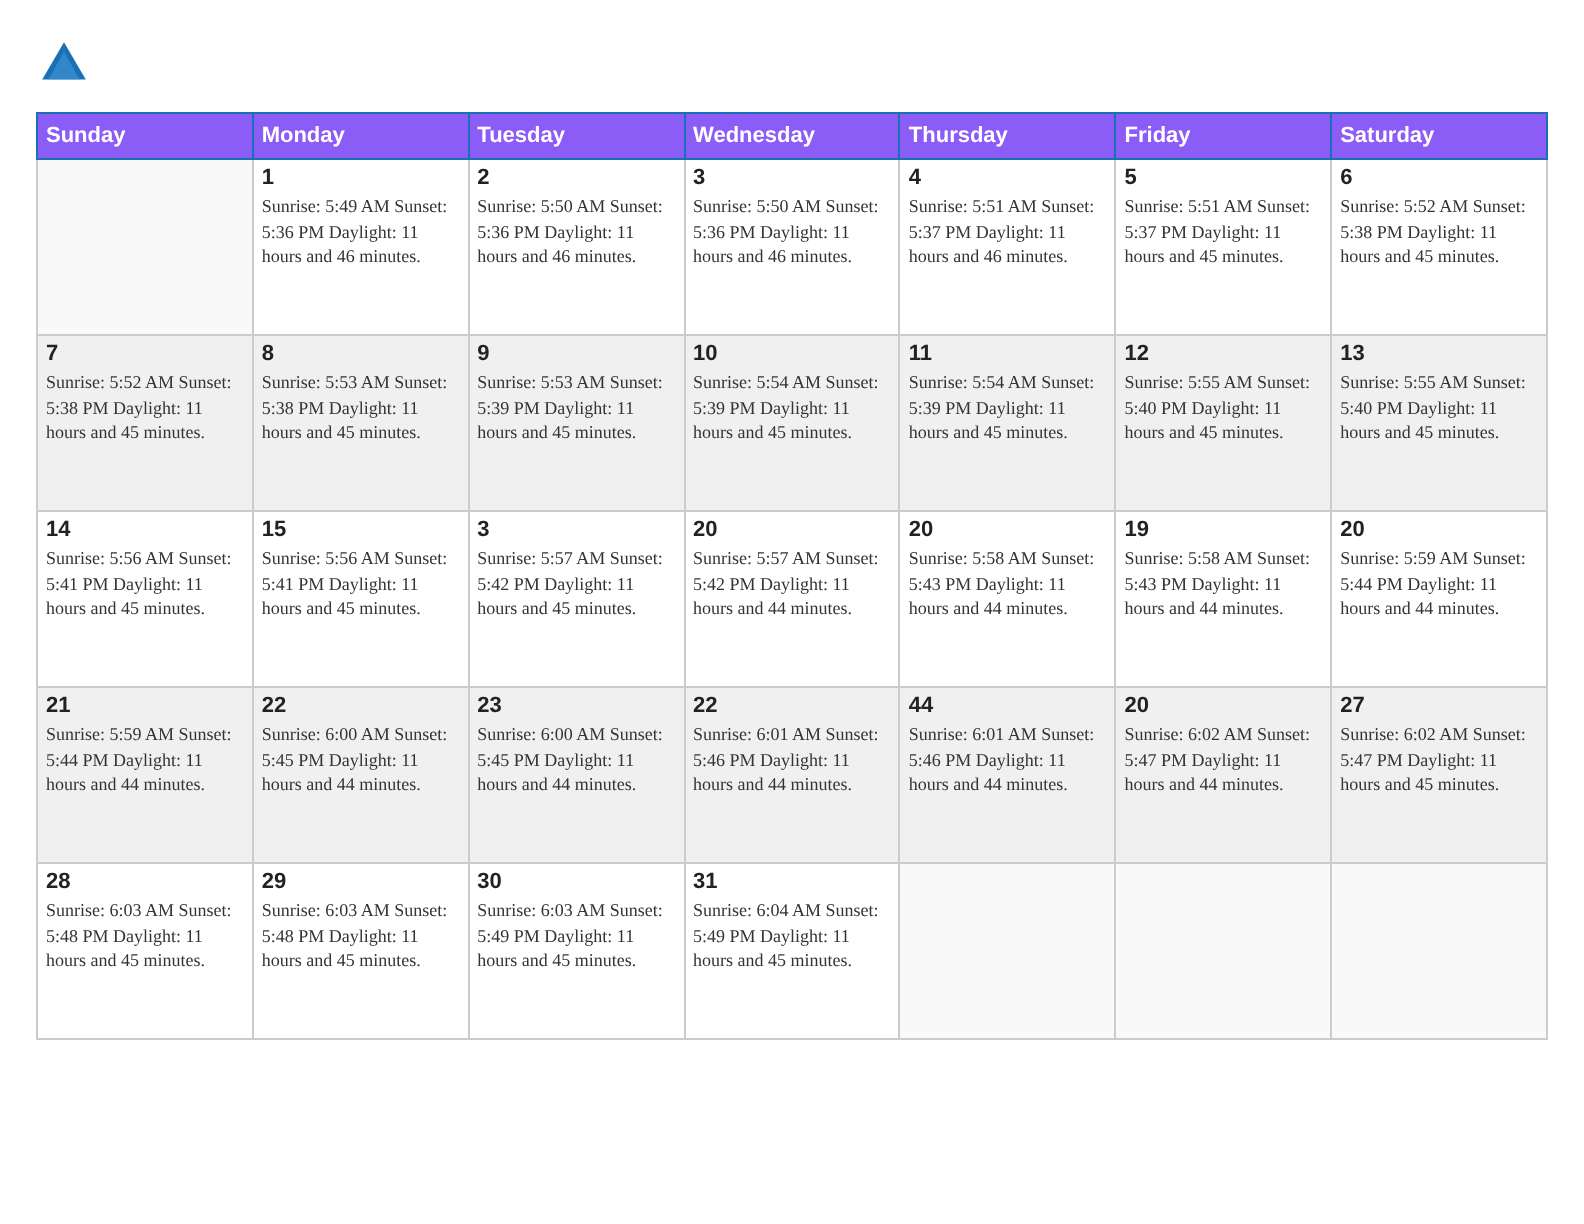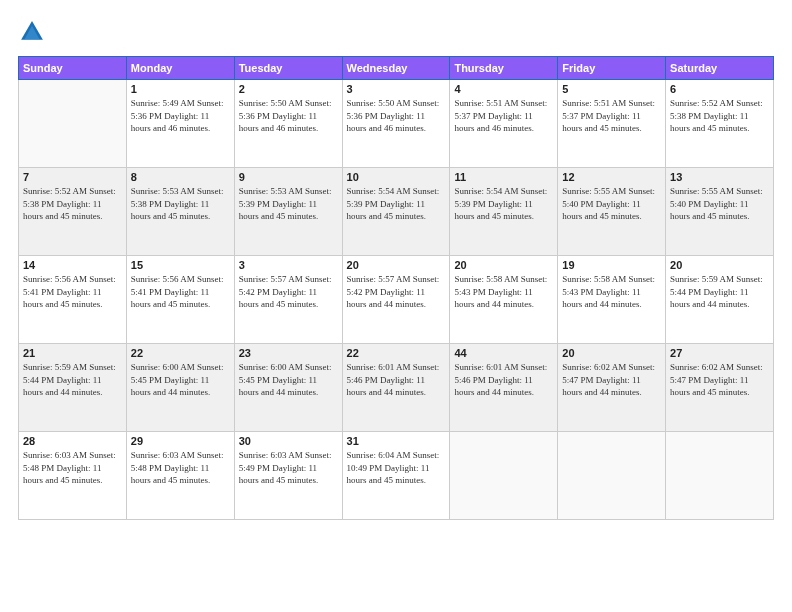--- a/index.html
+++ b/index.html
@@ -339,21 +339,21 @@
           <td>
             <span class="day-num">30</span>
             <div class="day-info">Sunrise: 6:03 AM
 Sunset: 5:49 PM
 Daylight: 11 hours
 and 45 minutes.</div>
           </td>
           <td>
             <span class="day-num">31</span>
             <div class="day-info">Sunrise: 6:04 AM
-Sunset: 10:49 PM
+Sunset: 5:49 PM
 Daylight: 11 hours
 and 45 minutes.</div>
           </td>
           <td class="empty"></td>
           <td class="empty"></td>
           <td class="empty"></td>
         </tr>
       </tbody>
   </table>
 </div>

